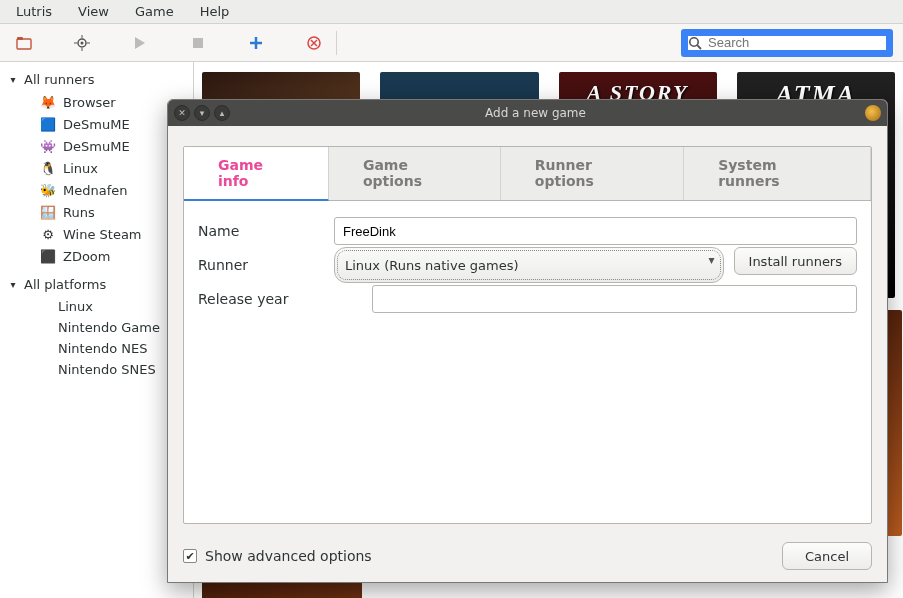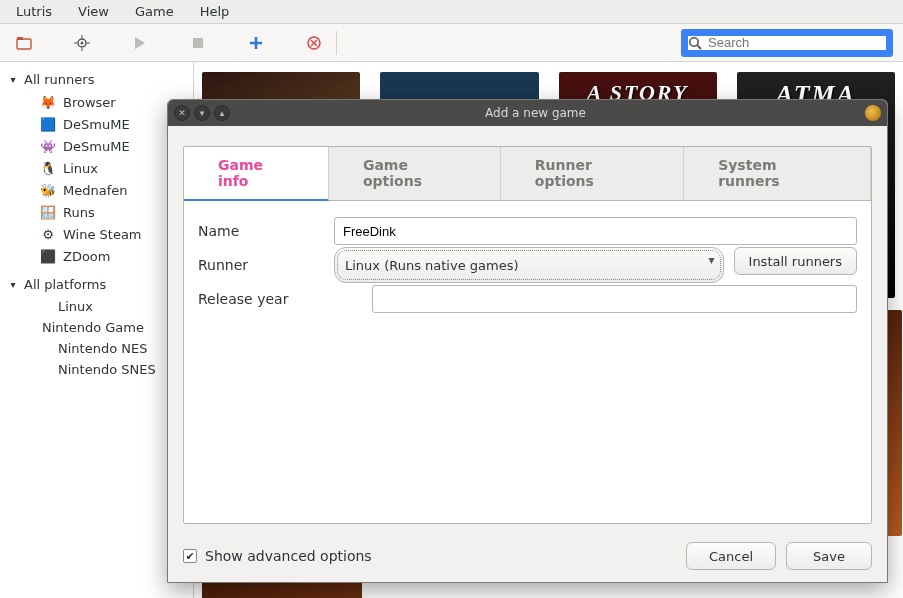--- a/index.html
+++ b/index.html
@@ -183,21 +183,21 @@
         <span>ZDoom</span>
       </div>
 
     <div class="tree-header" style="margin-top:6px;">
       <span class="chev">▾</span>
       <span>All platforms</span>
     </div>
     <div class="tree-leaf" style="padding-left:58px;">
         <span>Linux</span>
       </div>
-    <div class="tree-leaf" style="padding-left:42px;">
+    <div class="tree-leaf" style="padding-left:58px;">
         <span>Nintendo Game</span>
       </div>
     <div class="tree-leaf" style="padding-left:58px;">
         <span>Nintendo NES</span>
       </div>
     <div class="tree-leaf" style="padding-left:58px;">
         <span>Nintendo SNES</span>
       </div>
   </div>
 
@@ -283,15 +283,14 @@
     </div>
   </div>
 
   <div class="dlg-footer">
     <div class="chk-wrap">
       <div class="chk">✔</div>
       <span>Show advanced options</span>
     </div>
     <div class="spacer"></div>
     <div class="btn" style="padding:0 22px;">Cancel</div>
-    <div class="btn" style="padding:0 26px;">Save</div>
   </div>
 </div>
 
 </body></html>

